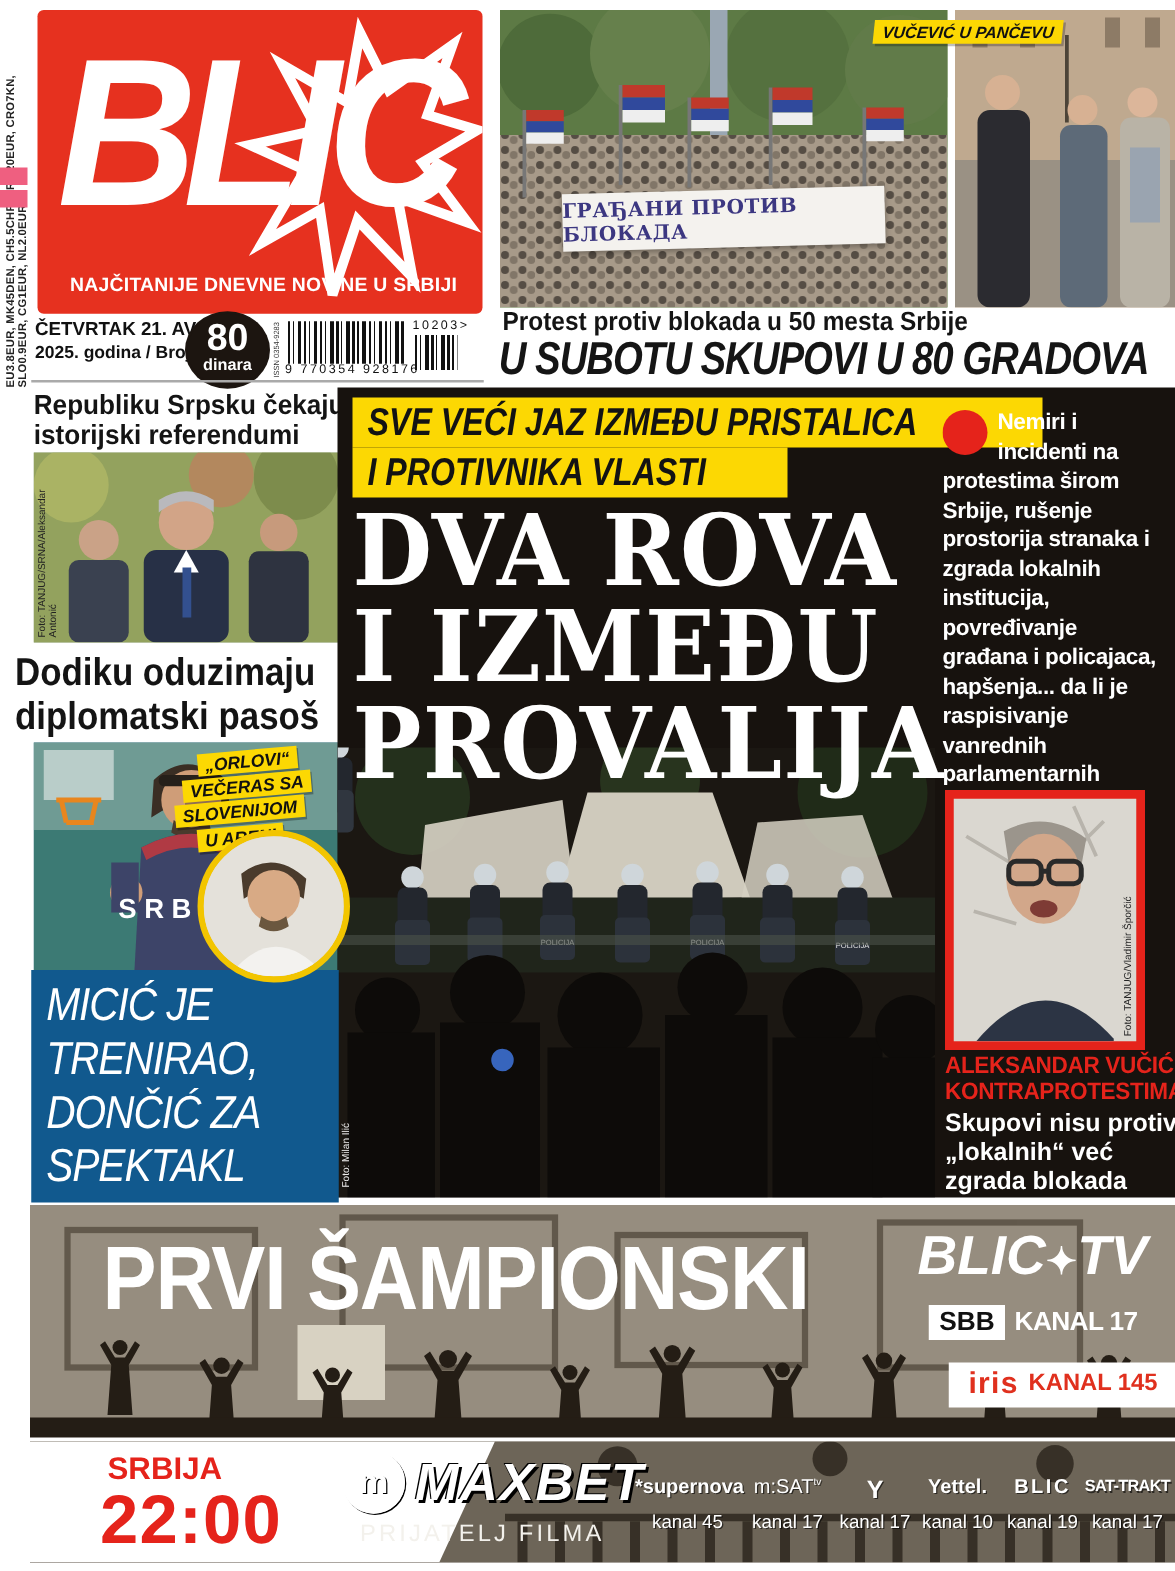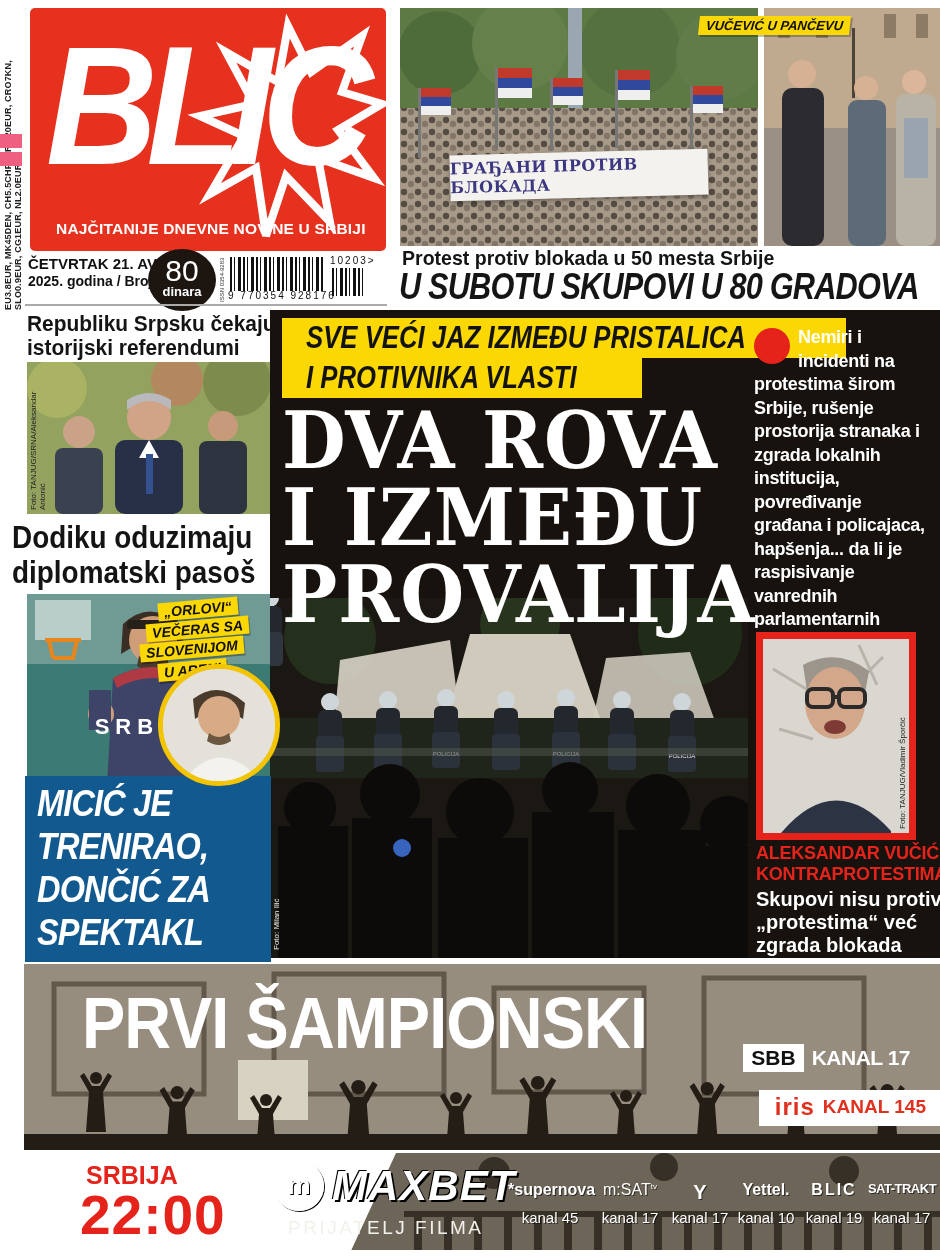--- a/index.html
+++ b/index.html
@@ -12,21 +12,21 @@
   #masthead{left:30px;top:8px;width:356px;height:243px;background:#e6311f;border-radius:5px}
   #tagline{left:26px;top:212px;color:#fff;font-weight:bold;font-size:15.5px;letter-spacing:.2px}
   #vert-prices{left:3px;top:40px;height:270px;writing-mode:vertical-rl;transform:rotate(180deg);
        font-size:9px;color:#222;font-weight:bold;letter-spacing:.2px}
   .pinksq{left:0;width:22px;height:14px;background:#ef5f80}
   
   #date1{left:28px;top:255px;font-weight:bold;font-size:15px;color:#111}
   #date2{left:28px;top:273px;font-weight:bold;font-size:14px;color:#111}
   #price-circle{left:150px;top:251px;width:64px;height:58px;background:#1c1510;border-radius:50%;
        color:#fff;text-align:center;box-shadow:0 0 0 2px #1c1510}
-  #price-circle .v{font-size:30px;font-weight:normal;line-height:30px;margin-top:5px}
+  #price-circle .v{font-size:30px;font-weight:bold;line-height:30px;margin-top:5px}
   #price-circle .u{font-size:13px;font-weight:bold;line-height:12px}
   #issn{left:219px;top:258px;height:44px;writing-mode:vertical-rl;transform:rotate(180deg);font-size:6px;color:#333}
   .barcode{background:repeating-linear-gradient(90deg,#111 0 2px,#fff 2px 4px,#111 4px 5px,#fff 5px 8px,#111 8px 11px,#fff 11px 13px)}
   #bc-main{left:230px;top:257px;width:94px;height:34px}
   #bc-digits{left:228px;top:290px;font-size:10px;letter-spacing:2px;color:#111}
   #bc-addon{left:332px;top:268px;width:34px;height:28px}
   #bc-edition{left:330px;top:255px;font-size:10px;letter-spacing:2px;color:#111}
   #rule-top{left:25px;top:304px;width:362px;height:2px;background:#aaa}
   
   #photo-protest{left:400px;top:8px;width:358px;height:238px;overflow:hidden;background:#6f8a52}
@@ -43,27 +43,27 @@
   .lhead{color:#141414;font-weight:bold}
   #story1{left:27px;top:312px;font-size:22px;line-height:24px}
   #photo-dodik{left:27px;top:362px;width:244px;height:152px;overflow:hidden;background:#7c8f54}
   #story2{left:12px;top:520px;font-size:31px;line-height:35px}
   #photo-bball{left:27px;top:594px;width:244px;height:192px;overflow:hidden;background:#33707c}
   .bbadge{background:#fcd803;color:#111;font-weight:bold;font-style:italic;font-size:14px;
        padding:1px 6px;transform:rotate(-5deg);box-shadow:1px 2px 0 rgba(0,0,0,.3)}
   #doncic{left:158px;top:664px;width:112px;height:112px;border-radius:50%;border:5px solid #f2c500;
        overflow:hidden;background:#dfdcd6;z-index:6}
   #bluebox{left:25px;top:776px;width:246px;height:180px;background:#11598e;z-index:5;padding-top:6px}
-  .blueline{color:#fff;font-weight:bold;font-style:italic;font-size:37px;line-height:43px;margin-left:12px;letter-spacing:-1px}
+  .blueline{color:#fff;font-weight:normal;font-style:italic;font-size:37px;line-height:43px;margin-left:12px;letter-spacing:-1px}
   .vcred{writing-mode:vertical-rl;transform:rotate(180deg);font-size:8px;color:#222}
   .vcred-w{writing-mode:vertical-rl;transform:rotate(180deg);font-size:8px;color:#eee}
   
   #stage{left:270px;top:310px;width:670px;height:648px;background:#17120e;overflow:hidden}
   .kick{background:#fcd803;color:#131313;font-weight:bold;font-style:italic;font-size:31px;
-       line-height:33px;padding:3px 10px 4px 24px;position:absolute;left:12px}
+       line-height:33px;padding:3px 10px 4px 12px;position:absolute;left:12px}
   .bigline{position:absolute;left:12px;color:#fff;font-family:"DejaVu Serif",serif;font-weight:bold;
        font-size:79px;line-height:77px;letter-spacing:1px}
   
   #lead{left:484px;top:16px;width:180px;height:302px;color:#fff;font-weight:bold;font-size:18px;
        line-height:23.5px;overflow:hidden;letter-spacing:-.3px}
   #lead .bullet{float:left;width:36px;height:36px;border-radius:50%;background:#e5231b;margin:2px 8px 2px 0}
   #photo-vucic{left:486px;top:322px;width:146px;height:194px;border:7px solid #e5231b;overflow:hidden;background:#d9d6cf}
   .capred{position:absolute;color:#e5231b;font-weight:bold;font-size:19px;line-height:21px;letter-spacing:-.3px}
   .capwhite{position:absolute;color:#fff;font-weight:bold;font-size:20px;line-height:23px}
   
@@ -377,21 +377,21 @@
         <line x1="70" y1="58" x2="76" y2="58"></line>
       </g>
       <ellipse cx="72" cy="88" rx="11" ry="7" fill="#7e3b35"></ellipse>
       <path d="M18 194 q54 -64 110 -2 l0 2 z" fill="#2c3444"></path>
     </svg>
     <div class="abs vcred" style="right:2px;top:30px;height:160px">Foto: TANJUG/Vladimir Šporčić</div>
   </div>
   <div class="capred nw" style="left:486px;top:532px"><span class="cond" style="transform:scaleX(.95)">ALEKSANDAR VUČIĆ O</span></div>
   <div class="capred nw" style="left:486px;top:553px"><span class="cond" style="transform:scaleX(.95)">KONTRAPROTESTIMA:</span></div>
   <div class="capwhite nw" style="left:486px;top:578px">Skupovi nisu protiv</div>
-  <div class="capwhite nw" style="left:486px;top:601px">„protestima“ već</div>
+  <div class="capwhite nw" style="left:486px;top:601px">„lokalnih“ već</div>
   <div class="capwhite nw" style="left:486px;top:624px">zgrada blokada</div>
 </div>
 
 <div class="abs" id="bbanner">
   <svg class="abs" style="left:0;top:0" width="916" height="188" viewBox="0 0 916 188">
     <rect width="916" height="188" fill="#968d7f"></rect>
     <g fill="none" stroke="#4b4336" stroke-width="5" opacity=".7">
       <rect x="30" y="20" width="150" height="110"></rect>
         <rect x="250" y="10" width="170" height="120"></rect>
       <rect x="470" y="24" width="150" height="104"></rect>
@@ -436,20 +436,23 @@
           <path d="M2 60 L5 20 L-4 4 L0 1 L8 14 L16 14 L24 1 L28 4 L19 20 L22 60 Z"></path>
         </g>
       <g transform="translate(850,120) scale(1.1)">
           <circle cx="12" cy="6" r="6"></circle>
           <path d="M2 60 L5 20 L-4 4 L0 1 L8 14 L16 14 L24 1 L28 4 L19 20 L22 60 Z"></path>
         </g>
       <rect x="0" y="170" width="916" height="18"></rect>
     </g>
   </svg>
   <div class="btitle nw" style="top:24px"><span class="cond" style="transform:scaleX(.9)">PRVI ŠAMPIONSKI</span></div>
+  <div id="blictv">
+    <span>BLIC</span><span style="font-style:normal;font-size:30px">✦</span><span>TV</span>
+  </div>
   <div id="sbbrow">
     <span class="box">SBB</span>
     <span class="ch">KANAL 17</span>
   </div>
   <div id="irisrow">
     <span class="iris">iris</span>
     <span class="ch">KANAL 145</span>
   </div>
 </div>
 <div class="abs" id="bdivider"></div>

